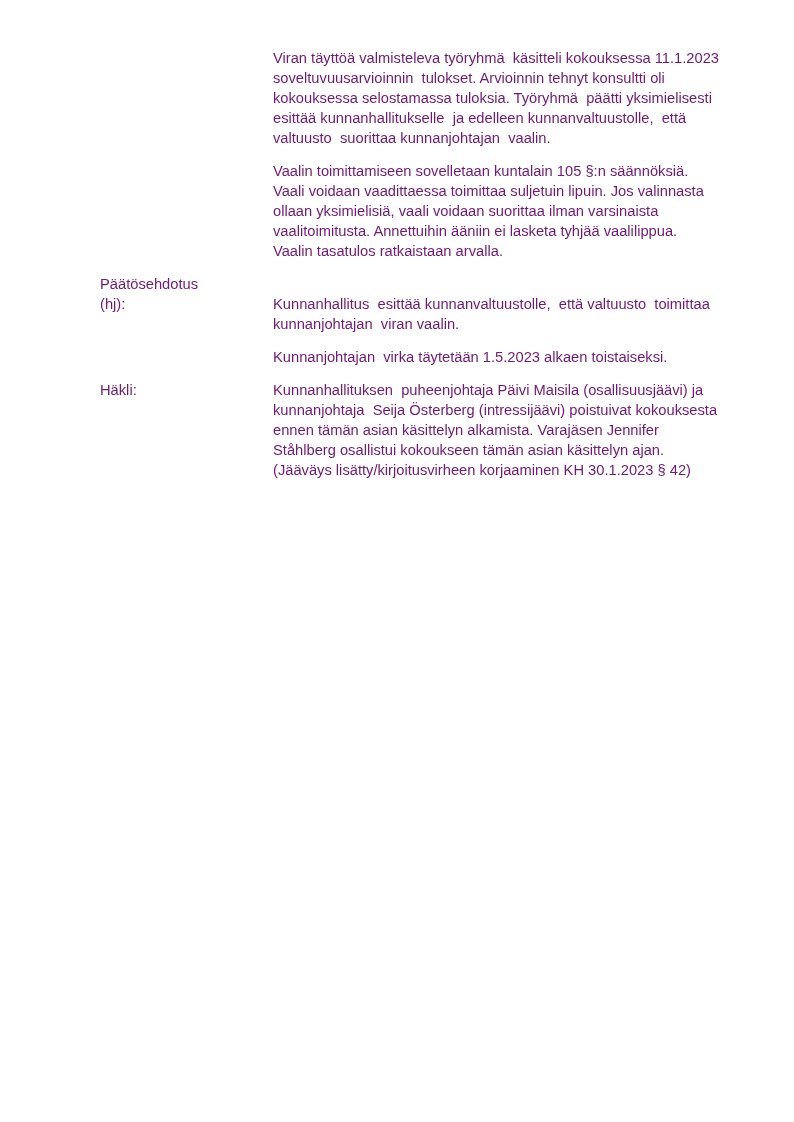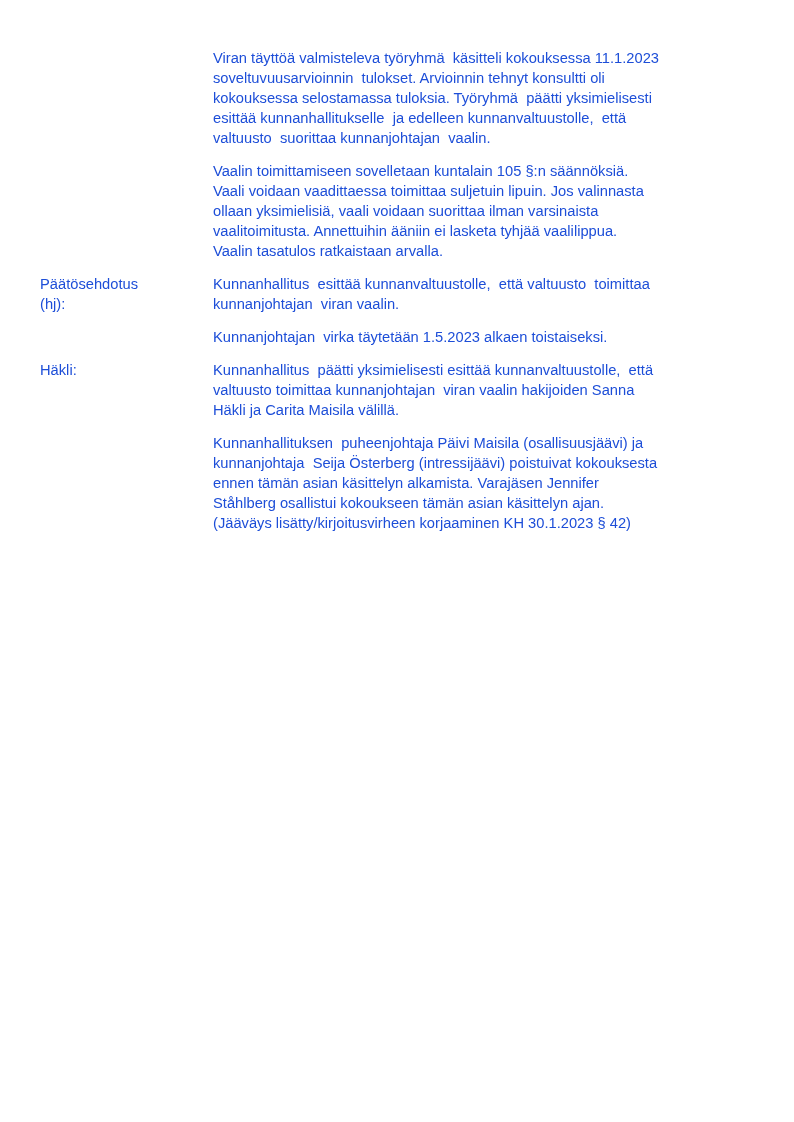--- a/index.html
+++ b/index.html
@@ -2,45 +2,46 @@
 <html><head>
 <meta charset="utf-8">
 <style>
   * { box-sizing: border-box; }
   html, body { margin: 0; padding: 0; background: #ffffff; }
   .page {
     position: relative;
     width: 794px;
     height: 1122px;
     background: #ffffff;
-    color: #1d4ed8;
+    color: #701a75;
     font-family: "Liberation Sans", "DejaVu Sans", sans-serif;
     font-size: 14.7px;
     line-height: 20px;
-    padding: 48px 20px 0 40px;
+    padding: 48px 20px 0 100px;
     overflow: hidden;
   }
   .section {
     display: flex;
     align-items: flex-start;
   }
   .label-col {
     width: 173px;
     flex: none;
     white-space: pre-wrap;
   }
   .body-col {
     width: 516px;
     flex: none;
   }
   .para {
     margin: 0 0 13px 0;
     white-space: pre-wrap;
   }
   .offset-one-line {
+    margin-top: 20px;
   }
 </style>
 </head>
 <body>
 
 <div class="page">
 
   <div class="section">
     <div class="label-col"></div>
     <div class="body-col">
@@ -63,23 +64,20 @@
     <div class="body-col">
       <p class="para offset-one-line">Kunnanhallitus  esittää kunnanvaltuustolle,  että valtuusto  toimittaa
 kunnanjohtajan  viran vaalin.</p>
       <p class="para">Kunnanjohtajan  virka täytetään 1.5.2023 alkaen toistaiseksi.</p>
     </div>
   </div>
 
   <div class="section">
     <div class="label-col">Häkli:</div>
     <div class="body-col">
-      <p class="para">Kunnanhallitus  päätti yksimielisesti esittää kunnanvaltuustolle,  että
-valtuusto toimittaa kunnanjohtajan  viran vaalin hakijoiden Sanna
-Häkli ja Carita Maisila välillä.</p>
       <p class="para">Kunnanhallituksen  puheenjohtaja Päivi Maisila (osallisuusjäävi) ja
 kunnanjohtaja  Seija Österberg (intressijäävi) poistuivat kokouksesta
 ennen tämän asian käsittelyn alkamista. Varajäsen Jennifer
 Ståhlberg osallistui kokoukseen tämän asian käsittelyn ajan.
 (Jääväys lisätty/kirjoitusvirheen korjaaminen KH 30.1.2023 § 42)</p>
     </div>
   </div>
 
 </div>
 

